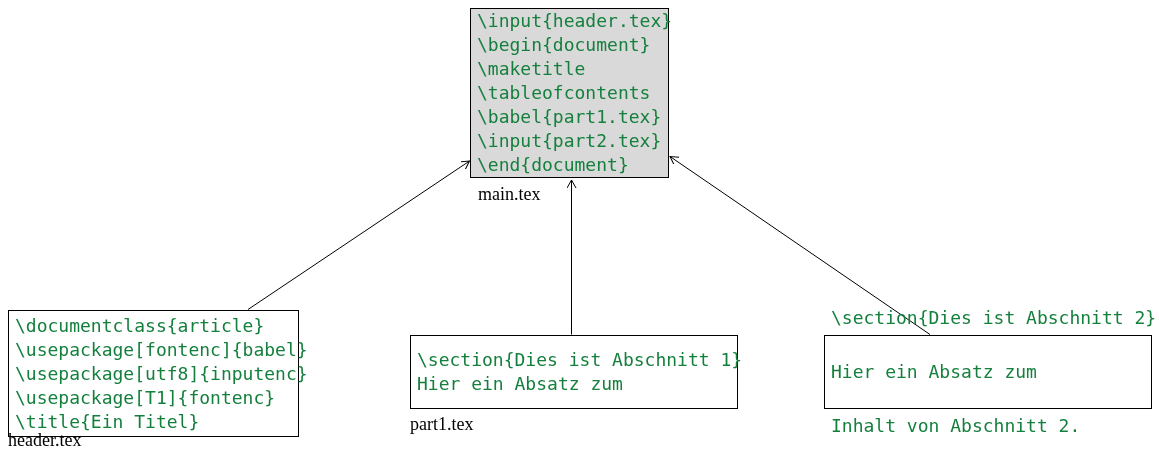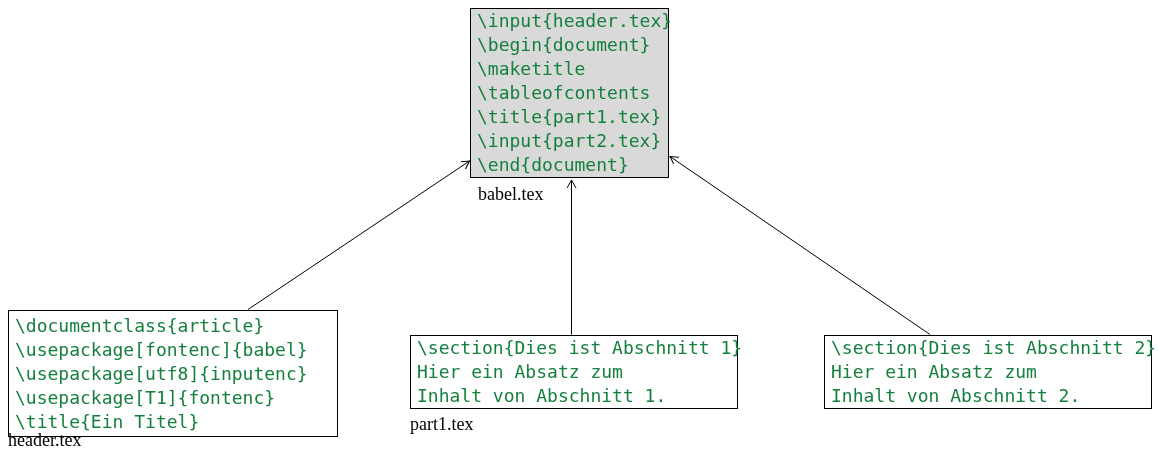--- a/index.html
+++ b/index.html
@@ -37,23 +37,23 @@
   }
   .file-label {
     position: absolute;
     font-family: "Liberation Serif", "DejaVu Serif", serif;
     font-size: 18px;
     color: #000000;
     line-height: 20px;
   }
   .centered { text-align: left; }
   #box-main   { left: 470px; top: 8px;   width: 199px; height: 170px; }
-  #box-header { left: 8px;   top: 310px; width: 330px; height: 127px; }
+  #box-header { left: 8px;   top: 310px; width: 291px; height: 127px; }
   #box-part1  { left: 410px; top: 335px; width: 328px; height: 74px; }
-  #box-part2  { left: 824px; top: 335px; width: 328px; height: 74px; }
+  #box-part2  { left: 824px; top: 335px; width: 328px; height: 74px; gap: 30px; }
   #label-main   { left: 478px; top: 184px; }
   #label-header { left: 8px;   top: 430px; width: 291px; }
   #label-part1  { left: 410px; top: 414px; width: 328px; }
   #label-part2  { left: 824px; top: 414px; width: 328px; }
 </style>
 </head>
 <body>
 
 <div id="canvas">
 
@@ -66,39 +66,38 @@
     <line x1="248" y1="309.5" x2="469.5" y2="161" stroke="#000000" stroke-width="1" marker-end="url(#arrowhead)"></line>
     <line x1="571.5" y1="334.5" x2="571.5" y2="180" stroke="#000000" stroke-width="1" marker-end="url(#arrowhead)"></line>
     <line x1="930" y1="334.5" x2="670" y2="156.5" stroke="#000000" stroke-width="1" marker-end="url(#arrowhead)"></line>
   </svg>
 
   <div id="box-main" class="code-box shaded">
     <div class="code-line">\input{header.tex}</div>
     <div class="code-line">\begin{document}</div>
     <div class="code-line">\maketitle</div>
     <div class="code-line">\tableofcontents</div>
-    <div class="code-line">\title{part1.tex}</div>
+    <div class="code-line">\babel{part1.tex}</div>
     <div class="code-line">\input{part2.tex}</div>
     <div class="code-line">\end{document}</div>
   </div>
-  <div id="label-main" class="file-label">babel.tex</div>
+  <div id="label-main" class="file-label">main.tex</div>
 
   <div id="box-header" class="code-box">
     <div class="code-line">\documentclass{article}</div>
     <div class="code-line">\usepackage[fontenc]{babel}</div>
     <div class="code-line">\usepackage[utf8]{inputenc}</div>
     <div class="code-line">\usepackage[T1]{fontenc}</div>
     <div class="code-line">\title{Ein Titel}</div>
   </div>
   <div id="label-header" class="file-label centered">header.tex</div>
 
   <div id="box-part1" class="code-box">
     <div class="code-line">\section{Dies ist Abschnitt 1}</div>
     <div class="code-line">Hier ein Absatz zum</div>
-    <div class="code-line">Inhalt von Abschnitt 1.</div>
   </div>
   <div id="label-part1" class="file-label centered">part1.tex</div>
 
   <div id="box-part2" class="code-box">
     <div class="code-line">\section{Dies ist Abschnitt 2}</div>
     <div class="code-line">Hier ein Absatz zum</div>
     <div class="code-line">Inhalt von Abschnitt 2.</div>
   </div>
 
 </div>

